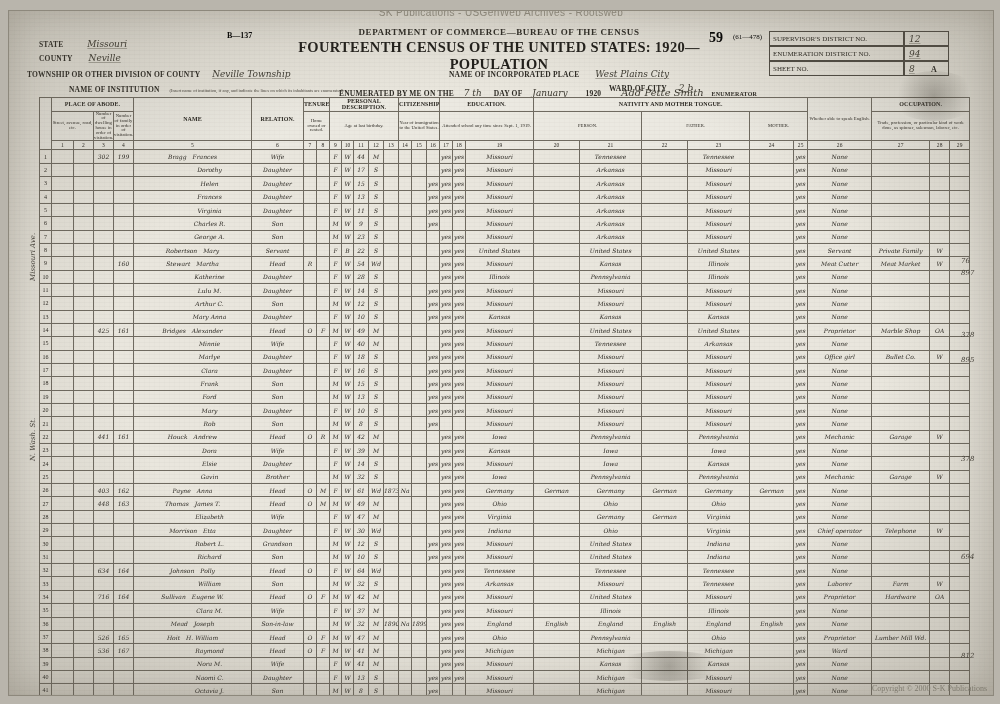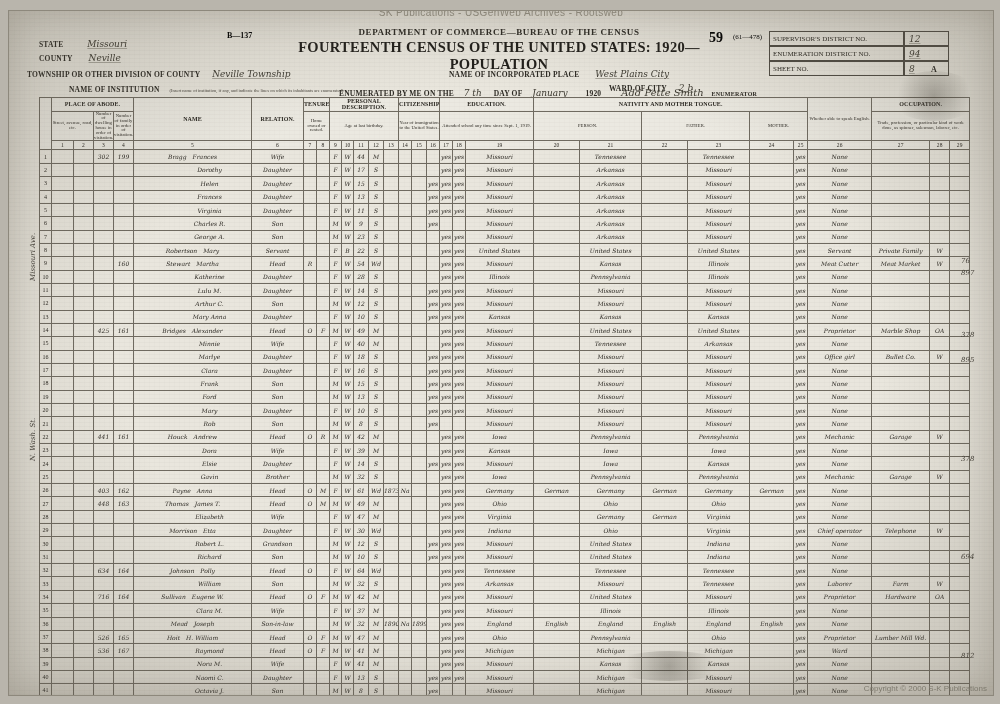--- a/index.html
+++ b/index.html
@@ -31,21 +31,21 @@
     background:radial-gradient(ellipse at 50% 50%, rgba(255,255,255,0) 55%, rgba(90,84,70,.28) 100%);
   }
   
   .wm-top{
     position:absolute;top:-4px;left:0;width:100%;text-align:center;
     font-family:"Liberation Sans", sans-serif;font-size:10px;color:#8f8a7d;
     letter-spacing:.4px;
   }
   .wm-bottom{
     position:absolute;bottom:2px;right:6px;
-    font-family:Liberation Sans, sans-serif;font-size:8px;color:#7e7a6e;
+    font-family:Liberation Serif, serif;font-size:8px;color:#7e7a6e;
   }
   
   .hdr{position:absolute;left:0;top:12px;width:100%;height:78px;}
   .hdr .ctr{position:absolute;left:250px;top:4px;width:480px;text-align:center;}
   .t-dept{font-size:9px;letter-spacing:.6px;font-weight:bold;color:#2e2b25;}
   .t-main{font-size:14.5px;font-weight:bold;letter-spacing:.3px;color:#201e1a;margin-top:2px;}
   .hand{
     font-family:"DejaVu Serif", serif;
     color:#3b382f;font-style:italic;
     text-decoration:underline;

